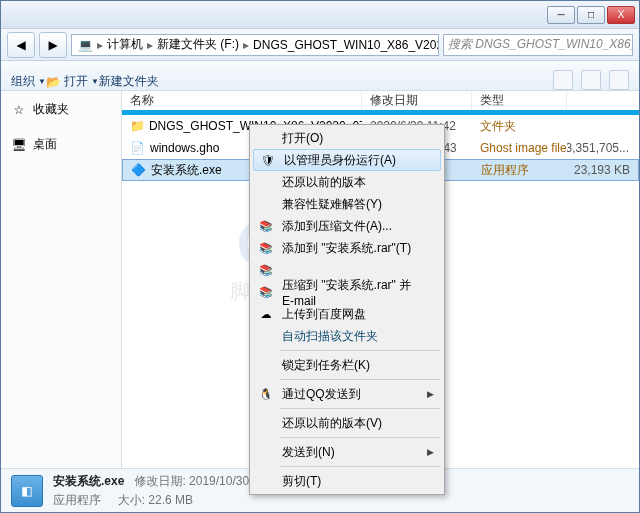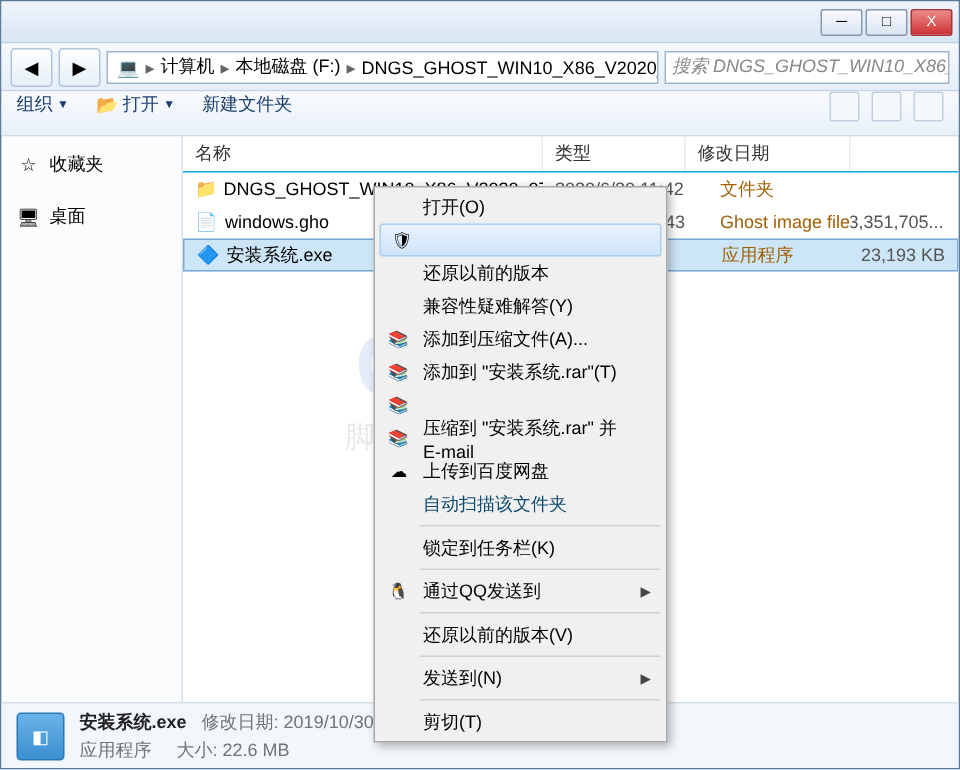--- a/index.html
+++ b/index.html
@@ -8,31 +8,31 @@
 .titlebar{height:28px;background:linear-gradient(#f0f5fb,#d8e5f3);border-bottom:1px solid #c0d0e0;display:flex;align-items:center;padding:0 4px}
 .title-controls{margin-left:auto;display:flex;gap:2px}
 .tbtn{width:28px;height:18px;border:1px solid #8898b0;background:linear-gradient(#f8fafe,#d8e5f0);border-radius:2px;display:flex;align-items:center;justify-content:center;font-size:10px}
 .tbtn.close{background:linear-gradient(#e88,#c33);color:#fff;border-color:#a33}
 .navbar{height:32px;background:linear-gradient(#f5f9fd,#e5eef8);border-bottom:1px solid #c5d3e4;display:flex;align-items:center;padding:0 6px;gap:4px}
 .navbtn{width:28px;height:26px;border:1px solid #b0c3d8;border-radius:3px;background:linear-gradient(#fff,#e5eef8);display:flex;align-items:center;justify-content:center}
 .breadcrumb{flex:1;height:22px;border:1px solid #a0b5cc;background:#fff;display:flex;align-items:center;padding:0 4px;gap:2px;font-size:11px;overflow:hidden}
 .bc-item{padding:0 2px;white-space:nowrap}
 .bc-sep{color:#666}
 .searchbox{width:190px;height:22px;border:1px solid #a0b5cc;background:#fff;display:flex;align-items:center;padding:0 4px;color:#888;font-size:11px;font-style:italic;overflow:hidden;white-space:nowrap}
-.toolbar{height:30px;background:linear-gradient(#f8fbfe,#e8f0f9);border-bottom:1px solid #d0dce8;display:flex;align-items:flex-start;padding:0 10px;gap:18px}
+.toolbar{height:30px;background:linear-gradient(#f8fbfe,#e8f0f9);border-bottom:1px solid #d0dce8;display:flex;align-items:flex-end;padding:0 10px;gap:0}
 .tool{color:#1a3d6b;display:flex;align-items:center;gap:3px}
 .tool .arr{font-size:8px}
 .tool-right{margin-left:auto;display:flex;gap:8px}
 .ticon{width:20px;height:20px;border:1px solid #c0d0e0;background:#f4f8fc;border-radius:2px}
 .body{flex:1;display:flex;overflow:hidden}
 .sidebar{width:170px;border-right:1px solid #d5dfe8;background:#fafcfe;padding:6px 0}
 .sb-item{padding:4px 10px;display:flex;align-items:center;gap:6px}
 .sb-icon{width:16px;height:16px;display:inline-flex;align-items:center;justify-content:center}
 .content{flex:1;display:flex;flex-direction:column;background:#fff}
-.colheaders{height:24px;border-bottom:1px solid #0ea5e9;display:flex;align-items:center;font-size:11px;color:#333}
+.colheaders{height:24px;border-bottom:5px solid #0ea5e9;display:flex;align-items:center;font-size:11px;color:#333}
 .ch{padding:0 8px;border-right:1px solid #e8edf2;height:100%;display:flex;align-items:center}
 .ch.name{width:240px}.ch.date{width:110px}.ch.type{width:95px}.ch.size{width:70px;justify-content:flex-end}
 .filelist{flex:1;overflow:auto}
 .row{height:22px;display:flex;align-items:center;padding:0 0}
 .row.sel{background:#cde6f7;border:1px solid #7da9d8}
 .cell{padding:0 8px;display:flex;align-items:center;gap:4px;overflow:hidden;white-space:nowrap}
 .cell.name{width:240px}.cell.date{width:110px;color:#555}.cell.type{width:95px;color:#a16207}.cell.size{width:70px;justify-content:flex-end;color:#555}
 .ficon{width:16px;height:16px;display:inline-flex;align-items:center;justify-content:center;font-size:12px}
 .statusbar{height:44px;border-top:1px solid #d5dfe8;background:#f2f7fc;display:flex;align-items:center;padding:0 10px;gap:10px}
 .sb-thumb{width:32px;height:32px;background:linear-gradient(#6bb3e8,#3a8fd0);border:1px solid #2878b8;border-radius:3px;display:flex;align-items:center;justify-content:center;color:#fff}
@@ -64,21 +64,21 @@
   </div>
 
   <div class="navbar">
     <div class="navbtn">◀</div>
     <div class="navbtn">▶</div>
     <div class="breadcrumb">
       <span class="bc-item">💻</span>
       <span class="bc-sep">▸</span>
       <span class="bc-item">计算机</span>
       <span class="bc-sep">▸</span>
-      <span class="bc-item">本地磁盘 (F:)</span>
+      <span class="bc-item">新建文件夹 (F:)</span>
       <span class="bc-sep">▸</span>
       <span class="bc-item">DNGS_GHOST_WIN10_X86_V2020_07</span>
     </div>
     <div class="searchbox">
       <span>搜索 DNGS_GHOST_WIN10_X86_V...</span>
     </div>
   </div>
 
   <div class="toolbar">
     <div class="tool">
@@ -107,22 +107,22 @@
       <div style="height:10px"></div>
       <div class="sb-item">
         <span class="sb-icon">🖥</span>
         <span>桌面</span>
       </div>
     </div>
 
     <div class="content">
       <div class="colheaders">
         <div class="ch name">名称</div>
+        <div class="ch date">修改日期</div>
         <div class="ch type">类型</div>
-        <div class="ch date">修改日期</div>
       </div>
       <div class="filelist">
         <div class="row">
           <div class="cell name">
               <span class="ficon">📁</span>
               <span>DNGS_GHOST_WIN10_X86_V2020_07</span>
             </div>
           <div class="cell date">2020/6/30 11:42</div>
           <div class="cell type">文件夹</div>
           <div class="cell size"></div>
@@ -164,20 +164,21 @@
 
 <div class="watermark">
   <div class="big">Gcms</div>
   <div class="sm">脚本·源码 编程</div>
 </div>
 
 <div class="ctxmenu">
   <div class="cm-item bold">打开(O)</div>
   <div class="cm-item hl">
       <span class="cm-icon">🛡</span>
+      <span>以管理员身份运行(A)</span>
     </div>
   <div class="cm-item">还原以前的版本</div>
   <div class="cm-item">兼容性疑难解答(Y)</div>
   <div class="cm-item">
       <span class="cm-icon">📚</span>
       <span>添加到压缩文件(A)...</span>
     </div>
   <div class="cm-item">
       <span class="cm-icon">📚</span>
       <span>添加到 "安装系统.rar"(T)</span>

